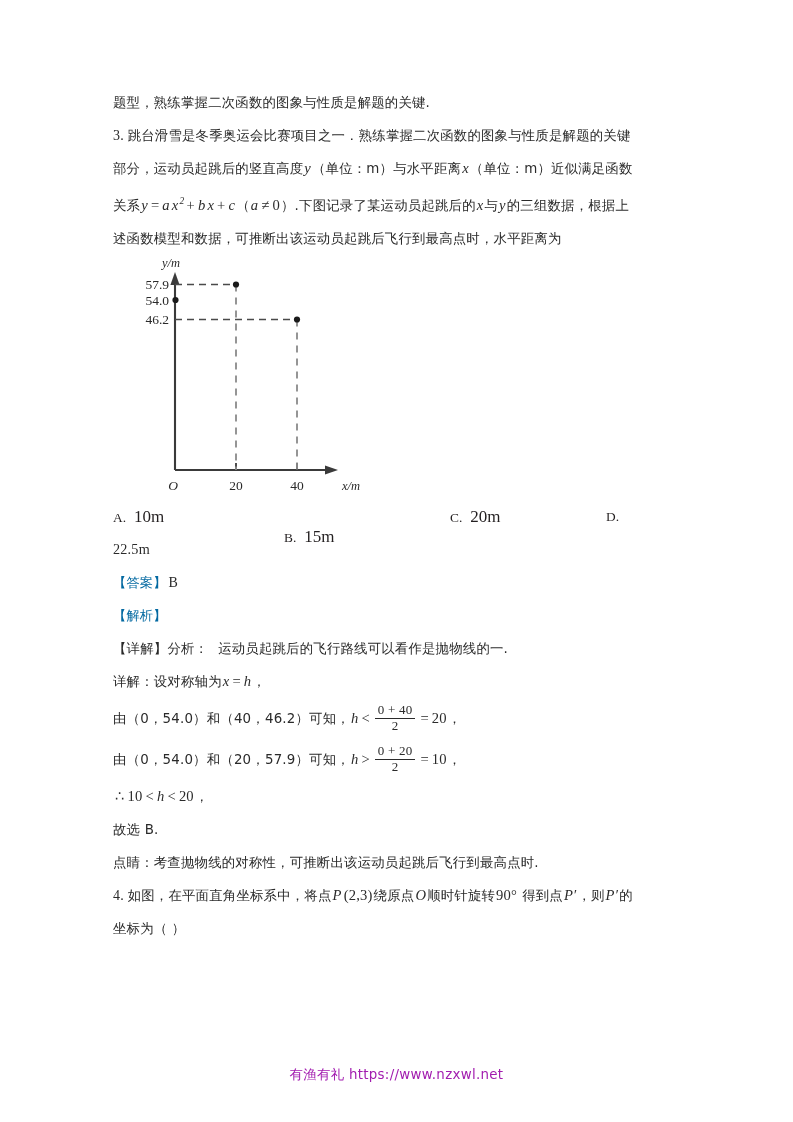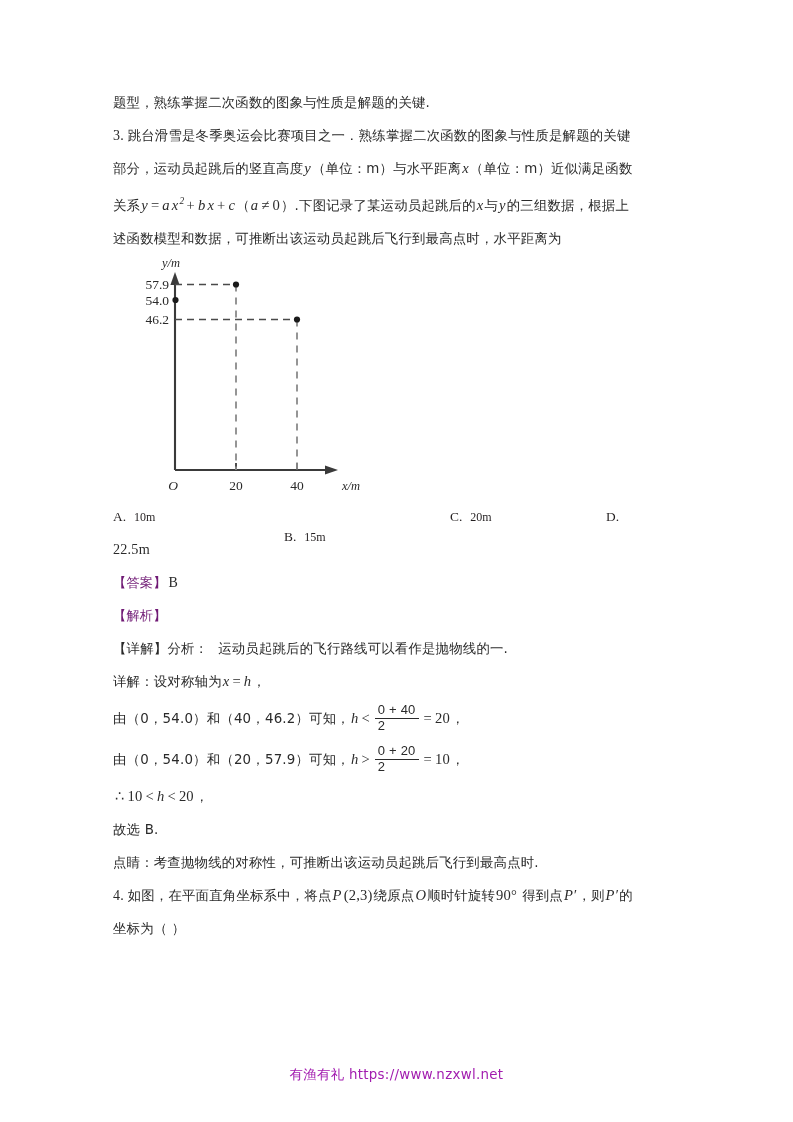--- a/index.html
+++ b/index.html
@@ -40,51 +40,52 @@
   .mi { font-family: "Liberation Serif", serif; font-style: italic; font-size: 14.6px; padding: 0 1px; }
   .mn { font-family: "Liberation Serif", serif; font-size: 14.6px; padding: 0 1px; }
   .mo { font-family: "Liberation Serif", serif; font-size: 14.6px; padding: 0 2px; }
   .sup { font-size: 9.5px; vertical-align: super; font-style: italic; }
 
   
   .qnum { font-family: "Liberation Serif", serif; font-size: 14px; }
 
   
   .tag {
-    color: #701a75;
+    color: #0369a1;
     font-family: "DejaVu Sans", "Liberation Sans", sans-serif;
     font-size: 13.2px;
   }
   .tagval {
     color: #2a2a2a;
     font-family: "Liberation Serif", serif;
     font-size: 14px;
     padding-left: 2px;
   }
 
   
   .options {
     position: relative;
     height: 33px;
     font-size: 14.2px;
     line-height: 33px;
   }
   .opt { position: absolute; top: 0; white-space: nowrap; }
   .opt .lab { font-family: "Liberation Serif", serif; font-size: 13.4px; }
-  .opt .val { font-family: "Liberation Serif", serif; font-size: 12px; padding-left: 8px; }
+  .opt .val { font-family: "Liberation Serif", serif; font-size: 17px; padding-left: 8px; }
   .opt-a { left: 0px; }
   .opt-b { left: 171px; margin-top: 20px; }
   .opt-c { left: 337px; }
   .opt-d { left: 493px; }
 
   
   .frac {
     display: inline-block;
     vertical-align: middle;
-    font-family: Liberation Sans, sans-serif;
+    text-align: center;
+    font-family: Liberation Serif, serif;
     font-size: 13px;
     line-height: 1.12;
     margin: 0 3px;
     position: relative;
     top: -1px;
   }
   .frac .num { display: block; padding: 0 3px; }
   .frac .den { display: block; border-top: 1px solid #2a2a2a; padding: 0 3px; }
 
   

